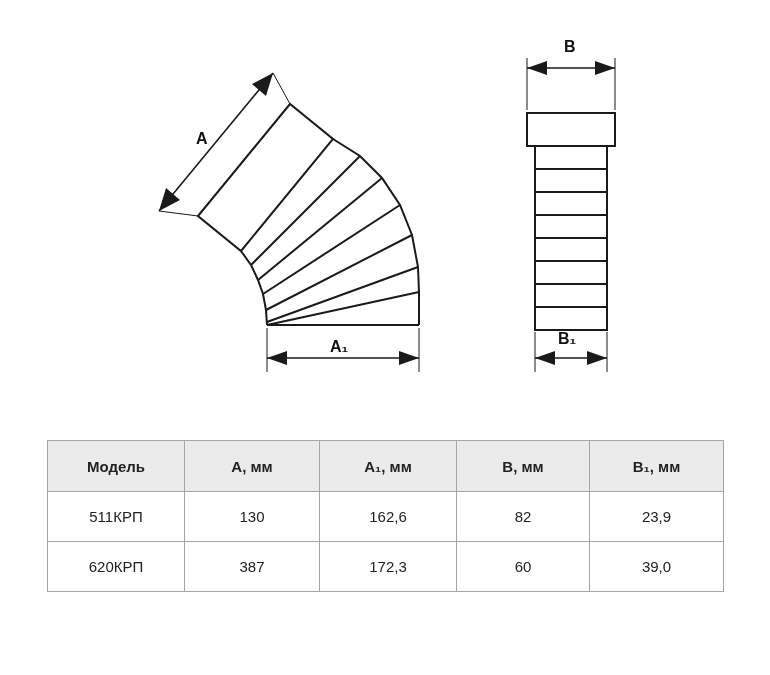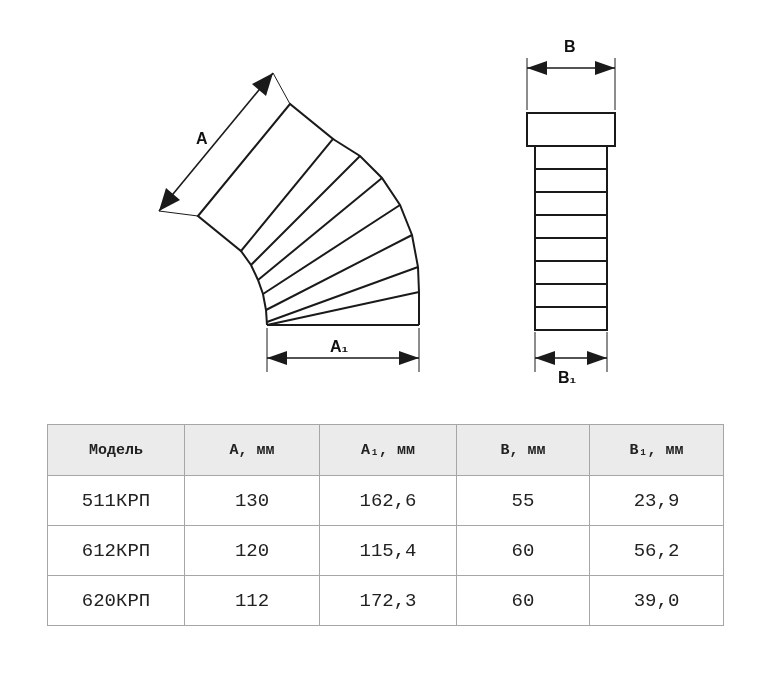--- a/index.html
+++ b/index.html
@@ -18,33 +18,32 @@
   #diagram-area {
     position: absolute;
     left: 0;
     top: 0;
     width: 770px;
     height: 410px;
   }
   #spec-table-wrap {
     position: absolute;
     left: 47px;
-    top: 424px;
+    top: 440px;
     width: 676px;
-    font-family: Liberation Mono, monospace;
   }
   table.spec {
     border-collapse: collapse;
     width: 676px;
     table-layout: fixed;
   }
   table.spec th, table.spec td {
     border: 1px solid #a6a6a6;
     text-align: center;
-    font-size: 19px;
+    font-size: 15px;
     color: #222;
     height: 49px;
     padding: 0;
     font-weight: normal;
   }
   table.spec thead th {
     background: #ebebeb;
     font-weight: bold;
     font-size: 15px;
     height: 50px;
@@ -130,21 +129,21 @@
       <path d="M 607 332 L 607 372" stroke-width="1"></path>
       <path d="M 535 358 L 607 358" stroke-width="1.6"></path>
       <path d="M 535 358 L 555 351 L 555 365 Z" fill="#1a1a1a" stroke="none"></path>
       <path d="M 607 358 L 587 351 L 587 365 Z" fill="#1a1a1a" stroke="none"></path>
     </g>
   </svg>
 
   <div class="lbl" style="left:196px; top:130px;">A</div>
   <div class="lbl" style="left:330px; top:338px;text-align:right;">A₁</div>
   <div class="lbl" style="left:564px; top:38px;">B</div>
-  <div class="lbl" style="left:558px; top:330px;margin-top:39px;">B₁</div>
+  <div class="lbl" style="left:558px; top:330px;">B₁</div>
 </div>
 
 <div id="spec-table-wrap">
   <table class="spec">
     <colgroup>
       <col class="c0">
         <col class="c1">
         <col class="c2">
         <col class="c3">
         <col class="c4">
@@ -156,32 +155,25 @@
         <th>A₁, мм</th>
         <th>B, мм</th>
         <th>B₁, мм</th>
       </tr>
     </thead>
     <tbody>
       <tr>
         <td>511КРП</td>
         <td>130</td>
         <td>162,6</td>
-        <td>55</td>
+        <td>82</td>
         <td>23,9</td>
       </tr>
       <tr>
-        <td>612КРП</td>
-        <td>120</td>
-        <td>115,4</td>
-        <td>60</td>
-        <td>56,2</td>
-      </tr>
-      <tr>
         <td>620КРП</td>
-        <td>112</td>
+        <td>387</td>
         <td>172,3</td>
         <td>60</td>
         <td>39,0</td>
       </tr>
     </tbody>
   </table>
 </div>
 
 </body></html>

